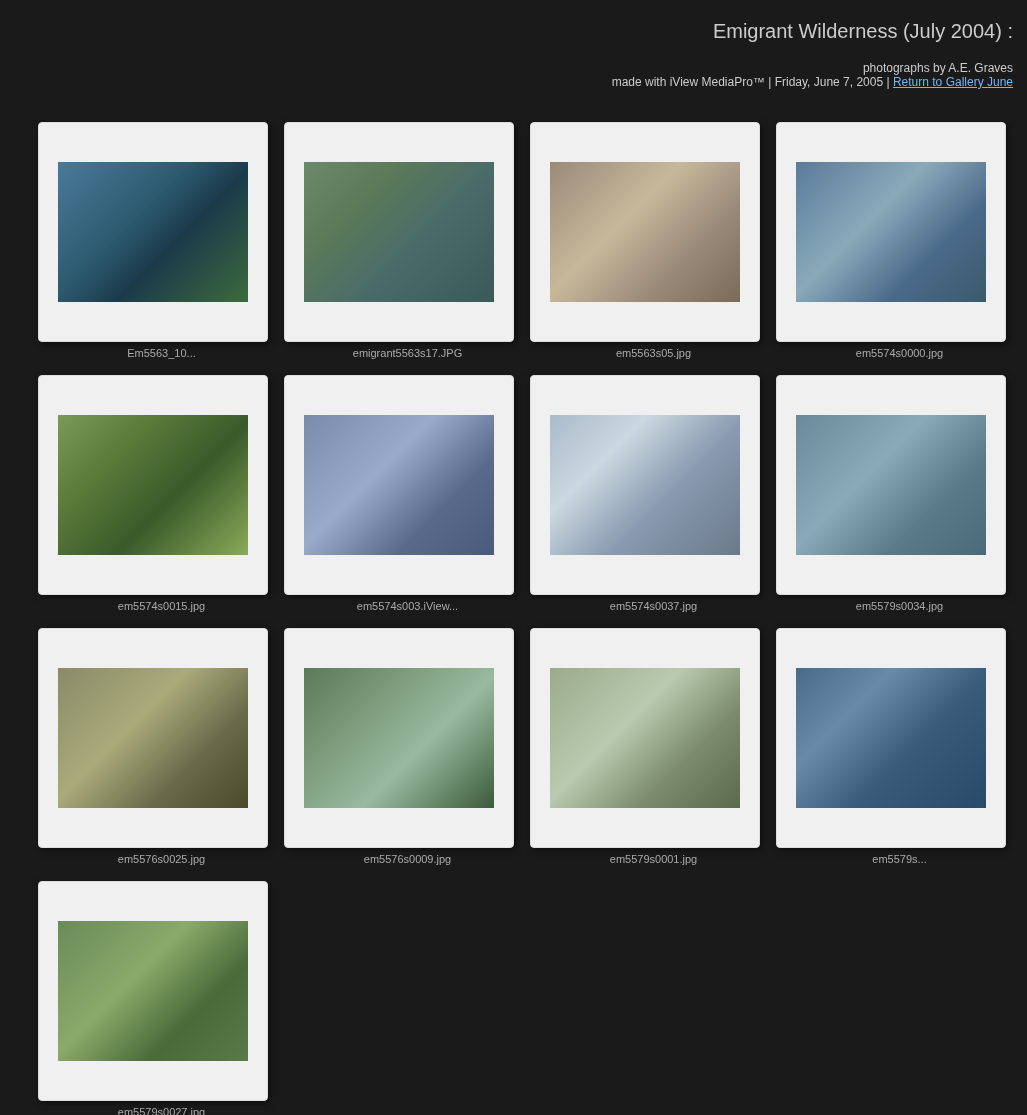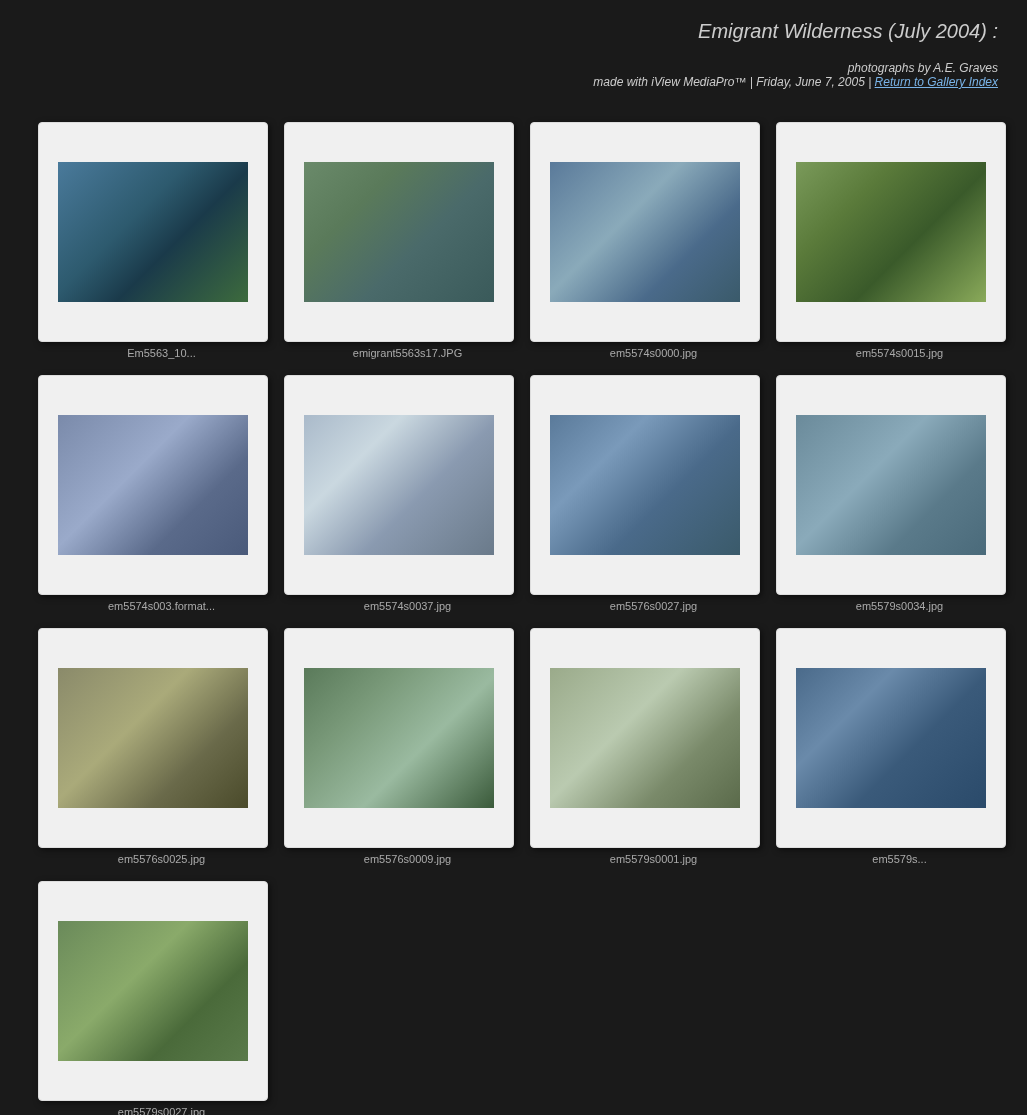--- a/index.html
+++ b/index.html
@@ -5,22 +5,21 @@
     * { margin: 0; padding: 0; box-sizing: border-box; }
     body {
       background-color: #1a1a1a;
       font-family: Arial, Helvetica, sans-serif;
       color: #ccc;
       min-height: 1115px;
       width: 1027px;
     }
     .header {
       text-align: right;
-      padding: 20px 29px 15px 30px;
-      font-style: italic;
+      padding: 20px 14px 15px 30px;
     }
     .header-title {
       font-size: 20px;
       color: #ccc;
       font-weight: normal;
     }
     .header-sub {
       font-size: 12px;
       color: #ccc;
       margin-top: 18px;
@@ -94,66 +93,66 @@
     }
   </style>
 </head>
 <body>
 
 <div class="header">
   <div class="header-title">Emigrant Wilderness (July 2004) :</div>
   <div class="header-sub">
     <span>photographs by A.E. Graves</span><br>
     <span>made with iView MediaPro™ | Friday, June 7, 2005 |</span>
-    <a href="#">Return to Gallery Index</a>
+    <a href="#">Return to Gallery June</a>
   </div>
 </div>
 
 <div class="gallery-grid" id="gallery-grid">
 <div class="gallery-cell">
       <div class="photo-frame">
         <div class="photo-inner photo-1"></div>
       </div>
       <div class="filename">Em5563_10...</div>
     </div>
     <div class="gallery-cell">
       <div class="photo-frame">
         <div class="photo-inner photo-3"></div>
       </div>
       <div class="filename">emigrant5563s17.JPG</div>
     </div>
     <div class="gallery-cell">
       <div class="photo-frame">
+        <div class="photo-inner photo-4"></div>
+      </div>
+      <div class="filename">em5563s05.jpg</div>
+    </div>
+    <div class="gallery-cell">
+      <div class="photo-frame">
         <div class="photo-inner photo-5"></div>
       </div>
       <div class="filename">em5574s0000.jpg</div>
     </div>
     <div class="gallery-cell">
       <div class="photo-frame">
         <div class="photo-inner photo-6"></div>
       </div>
       <div class="filename">em5574s0015.jpg</div>
     </div>
     <div class="gallery-cell">
       <div class="photo-frame">
         <div class="photo-inner photo-7"></div>
       </div>
-      <div class="filename">em5574s003.format...</div>
+      <div class="filename">em5574s003.iView...</div>
     </div>
     <div class="gallery-cell">
       <div class="photo-frame">
         <div class="photo-inner photo-8"></div>
       </div>
       <div class="filename">em5574s0037.jpg</div>
-    </div>
-    <div class="gallery-cell">
-      <div class="photo-frame">
-        <div class="photo-inner photo-9"></div>
-      </div>
-      <div class="filename">em5576s0027.jpg</div>
     </div>
     <div class="gallery-cell">
       <div class="photo-frame">
         <div class="photo-inner photo-10"></div>
       </div>
       <div class="filename">em5579s0034.jpg</div>
     </div>
     <div class="gallery-cell">
       <div class="photo-frame">
         <div class="photo-inner photo-12"></div>

